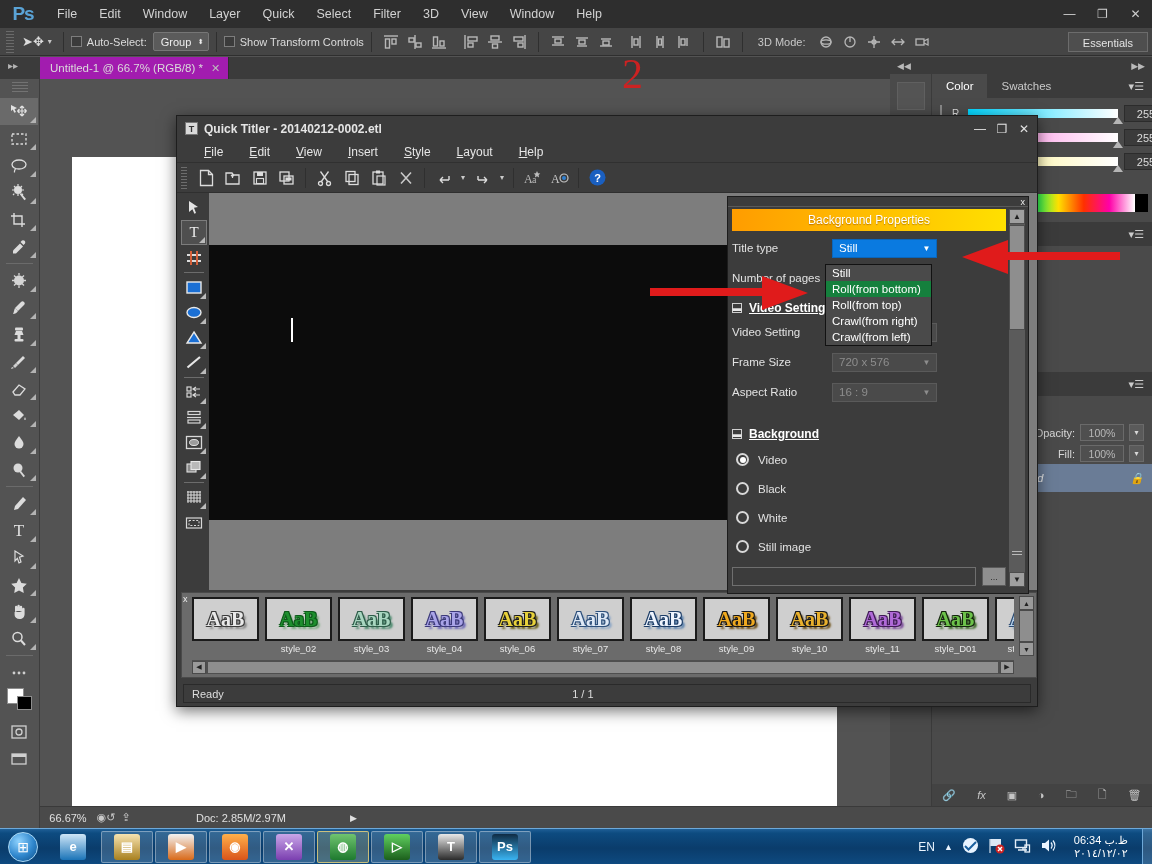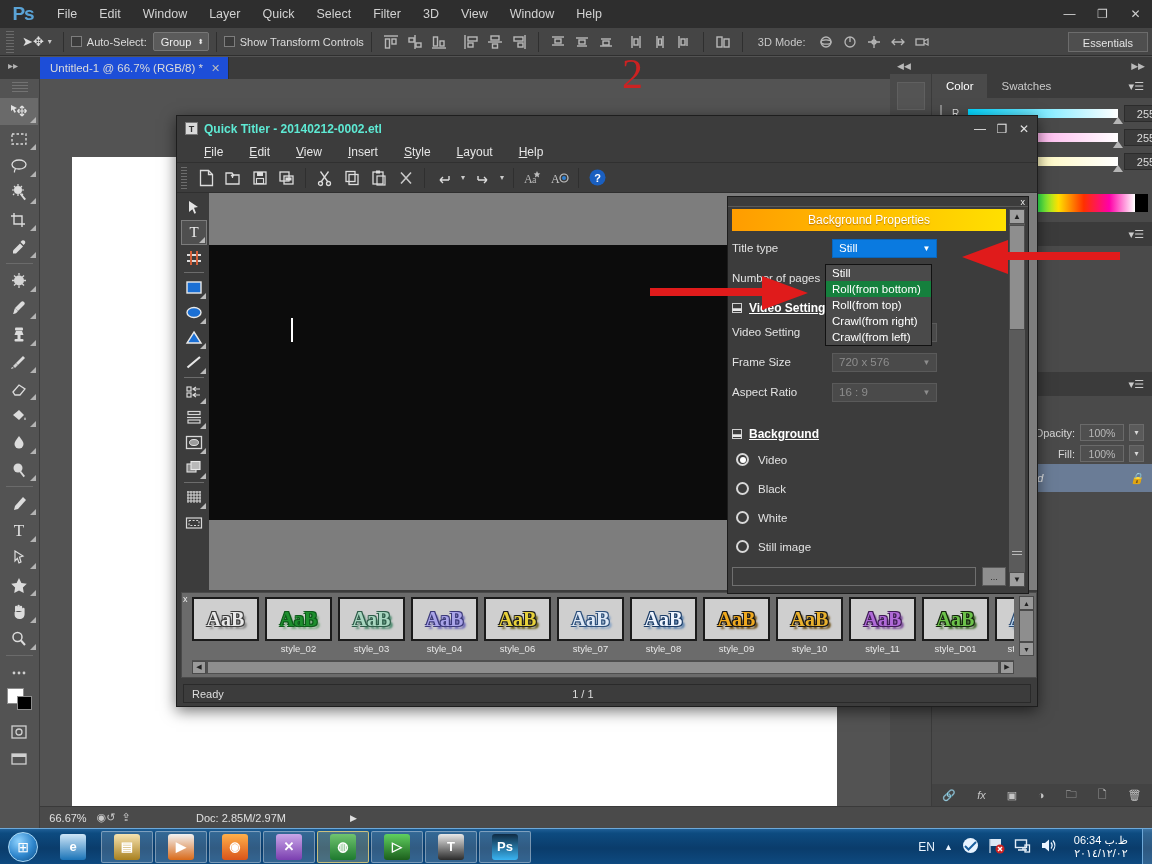--- a/index.html
+++ b/index.html
@@ -45,21 +45,21 @@
     justify-content:space-between; padding:0 4px 0 7px; margin-left:6px;
   }
   .alignicon { width:18px; height:18px; margin:0 3px; opacity:.82; }
   .ps-essentials {
     position:absolute; right:4px; top:4px; height:20px; padding:0 14px; line-height:20px;
     background:#4e4e4e; border:1px solid #6c6c6c; font-size:11px; color:#e4e4e4;
   }
 
   .ps-tabbar { position:absolute; left:0; top:57px; width:1152px; height:22px; background:#3b3b3b; }
   .ps-doctab {
-    position:absolute; left:40px; top:0; height:22px; background:#1d4ed8;
+    position:absolute; left:40px; top:0; height:22px; background:#a21caf;
     padding:0 8px 0 10px; line-height:22px; font-size:11.5px; color:#dadada;
     display:flex; align-items:center; gap:8px; border-right:1px solid #2e2e2e;
   }
   .ps-doctab .x { font-size:11px; color:#bdbdbd; }
   .ps-arrowsL { position:absolute; left:8px; top:3px; font-size:10px; color:#b4b4b4;}
 
   .ps-toolbar {
     position:absolute; left:0; top:79px; width:40px; bottom:0; background:#535353;
     border-right:1px solid #3d3d3d;
   }
@@ -129,21 +129,21 @@
   
   #qt {
     position:absolute; left:176px; top:115px; width:862px; height:592px;
     background:#3c3c3c; border:1px solid #1e1e1e;
     box-shadow:0 4px 14px rgba(0,0,0,.55);
   }
   .qt-title { height:25px; background:#3c3c3c; display:flex; align-items:center; padding:0 2px 0 8px; }
   .qt-ico { width:13px;height:13px;background:#d9d9d9;border:1px solid #777; color:#333;
      font-size:9px; display:flex;align-items:center;justify-content:center; margin-right:6px;
      font-weight:bold;}
-  .qt-title-text { font-size:12px; color:#5eead4; font-weight:bold; }
+  .qt-title-text { font-size:12px; color:#e5e5e5; font-weight:bold; }
   .qt-wbtns { margin-left:auto; display:flex; }
   .qt-wbtn { width:22px;height:20px;display:flex;align-items:center;justify-content:center;
      color:#e2e2e2; font-size:12px;}
   .qt-menubar { height:22px; display:flex; align-items:center; padding-left:14px;
      border-bottom:1px solid #303030;}
   .qt-menu { padding:0 13px; font-size:12px; color:#e6e6e6; }
   .qt-menu u { text-decoration:underline; }
   .qt-toolbar { height:30px; display:flex; align-items:center; padding-left:4px;
      border-bottom:1px solid #2f2f2f; background:#3c3c3c;}
   .qtgrip { width:6px;height:22px;margin-right:5px;

